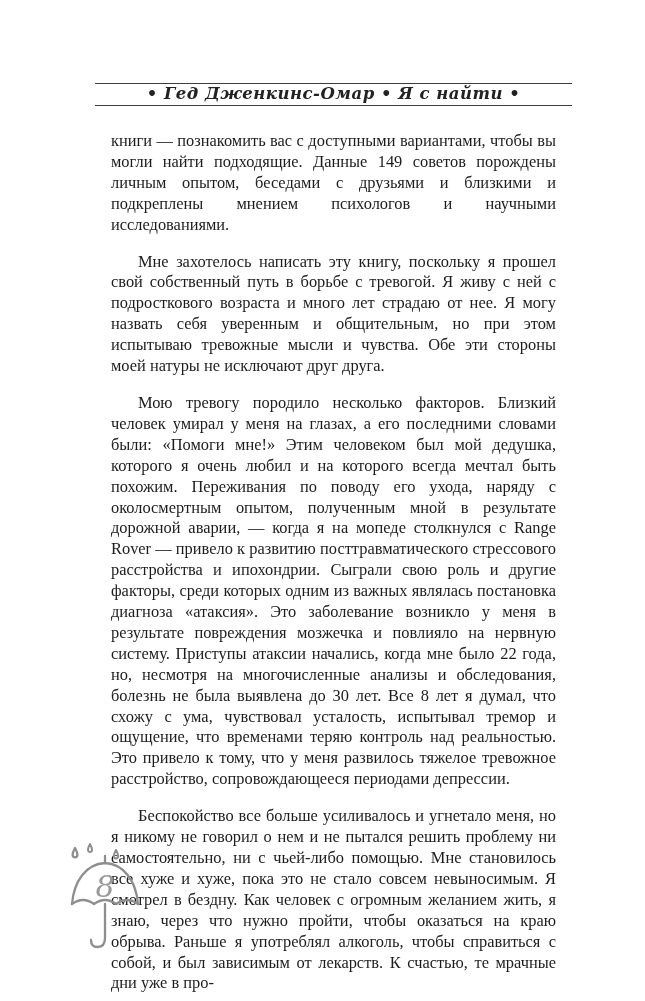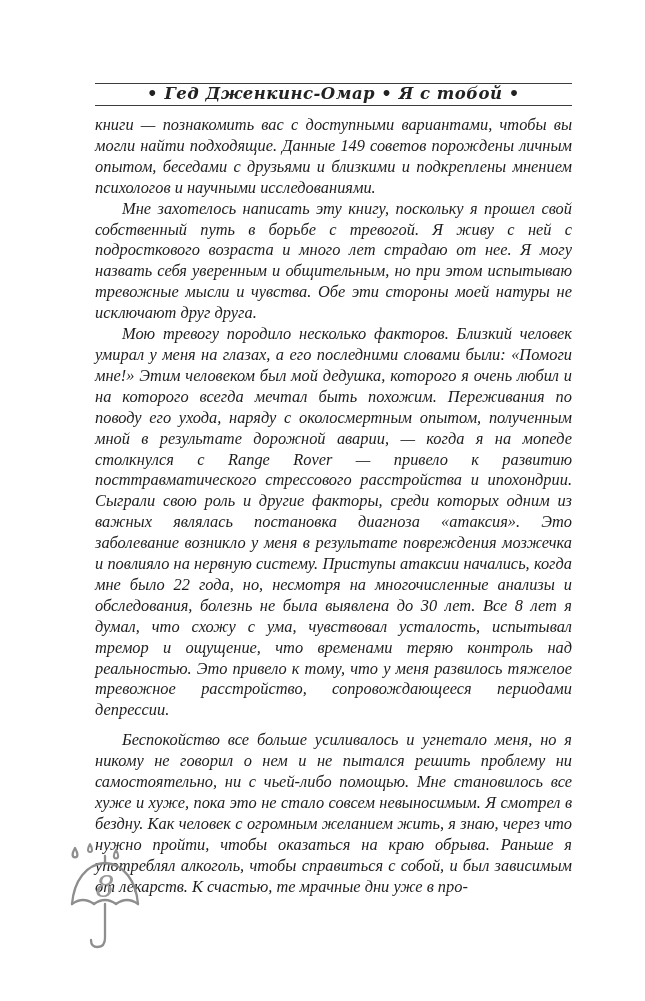--- a/index.html
+++ b/index.html
@@ -36,36 +36,36 @@
     position: absolute;
     top: 115px;
     left: 95px;
     width: 477px;
     font-size: 16.4px;
     line-height: 20.9px;
     text-align: justify;
     hyphens: auto;
     -webkit-hyphens: auto;
   }
-  .text-block p { margin: 0; font-style: italic; }
+  .text-block p { margin: 16px; }
   .text-block p.indent { text-indent: 27px; }
   .text-block p.gap { margin-top: 9px; }
   .page-footer {
     position: absolute;
     left: 62px;
     top: 843px;
     width: 90px;
     height: 112px;
   }
 </style>
 </head>
 <body>
 
 <div class="running-head">
-  <div class="title">• Гед Дженкинс-Омар • Я с тобой •</div>
+  <div class="title">• Гед Дженкинс-Омар • Я с найти •</div>
 </div>
 
 <div class="text-block">
   <p>книги — познакомить вас с доступными вариантами, чтобы вы могли найти подходящие. Данные 149 советов порождены личным опытом, беседами с друзьями и близкими и подкреплены мнением психологов и научными исследованиями.</p>
   <p class="indent">Мне захотелось написать эту книгу, поскольку я прошел свой собственный путь в борьбе с тревогой. Я живу с ней с подросткового возраста и много лет страдаю от нее. Я могу назвать себя уверенным и общительным, но при этом испытываю тревожные мысли и чувства. Обе эти стороны моей натуры не исключают друг друга.</p>
   <p class="indent">Мою тревогу породило несколько факторов. Близкий человек умирал у меня на глазах, а его последними словами были: «Помоги мне!» Этим человеком был мой дедушка, которого я очень любил и на которого всегда мечтал быть похожим. Переживания по поводу его ухода, наряду с околосмертным опытом, полученным мной в результате дорожной аварии, — когда я на мопеде столкнулся с Range Rover — привело к развитию посттравматического стрессового расстройства и ипохондрии. Сыграли свою роль и другие факторы, среди которых одним из важных являлась постановка диагноза «атаксия». Это заболевание возникло у меня в результате повреждения мозжечка и повлияло на нервную систему. Приступы атаксии начались, когда мне было 22 года, но, несмотря на многочисленные анализы и обследования, болезнь не была выявлена до 30 лет. Все 8 лет я думал, что схожу с ума, чувствовал усталость, испытывал тремор и ощущение, что временами теряю контроль над реальностью. Это привело к тому, что у меня развилось тяжелое тревожное расстройство, сопровождающееся периодами депрессии.</p>
   <p class="indent gap">Беспокойство все больше усиливалось и угнетало меня, но я никому не говорил о нем и не пытался решить проблему ни самостоятельно, ни с чьей-либо помощью. Мне становилось все хуже и хуже, пока это не стало совсем невыносимым. Я смотрел в бездну. Как человек с огромным желанием жить, я знаю, через что нужно пройти, чтобы оказаться на краю обрыва. Раньше я употреблял алкоголь, чтобы справиться с собой, и был зависимым от лекарств. К счастью, те мрачные дни уже в про-</p>
 </div>
 
 <div class="page-footer">

